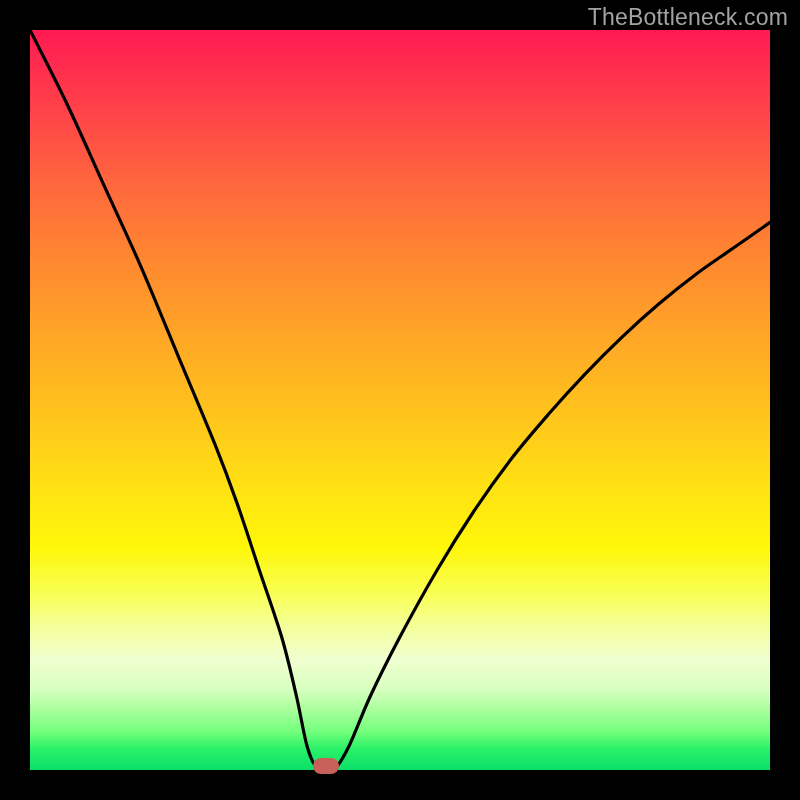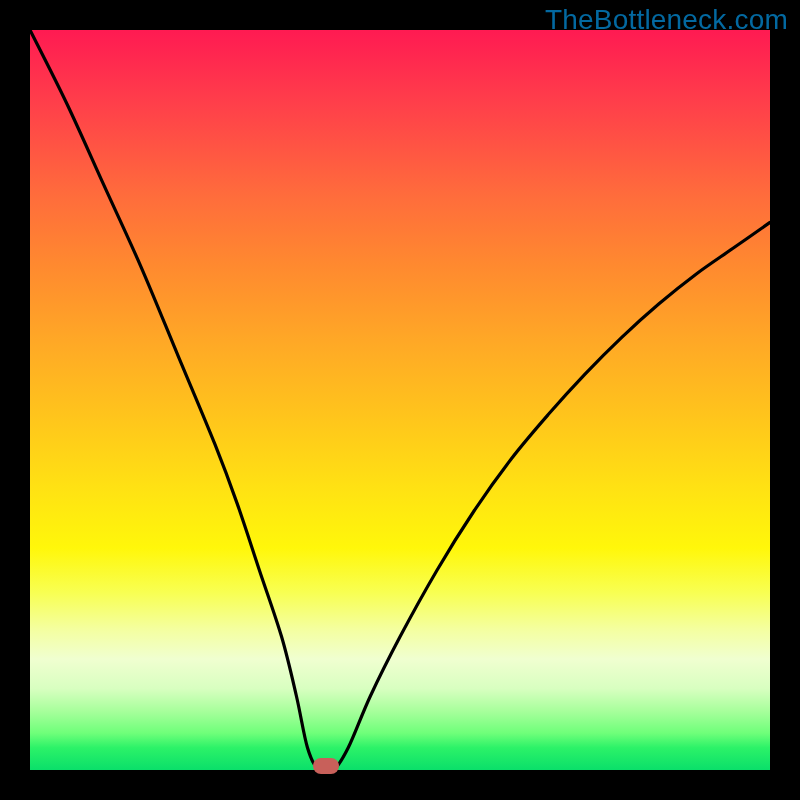--- a/index.html
+++ b/index.html
@@ -14,22 +14,22 @@
   .outer {
     position: relative;
     width: 800px;
     height: 800px;
     background: #000;
   }
   .watermark {
     position: absolute;
     top: 4px;
     right: 12px;
-    color: #0369a1;
-    font-size: 28px;
+    color: #a3a3a3;
+    font-size: 23px;
     font-weight: 500;
     letter-spacing: 0.2px;
     z-index: 5;
   }
   .plot {
     position: absolute;
     left: 30px;
     top: 30px;
     width: 740px;
     height: 740px;

